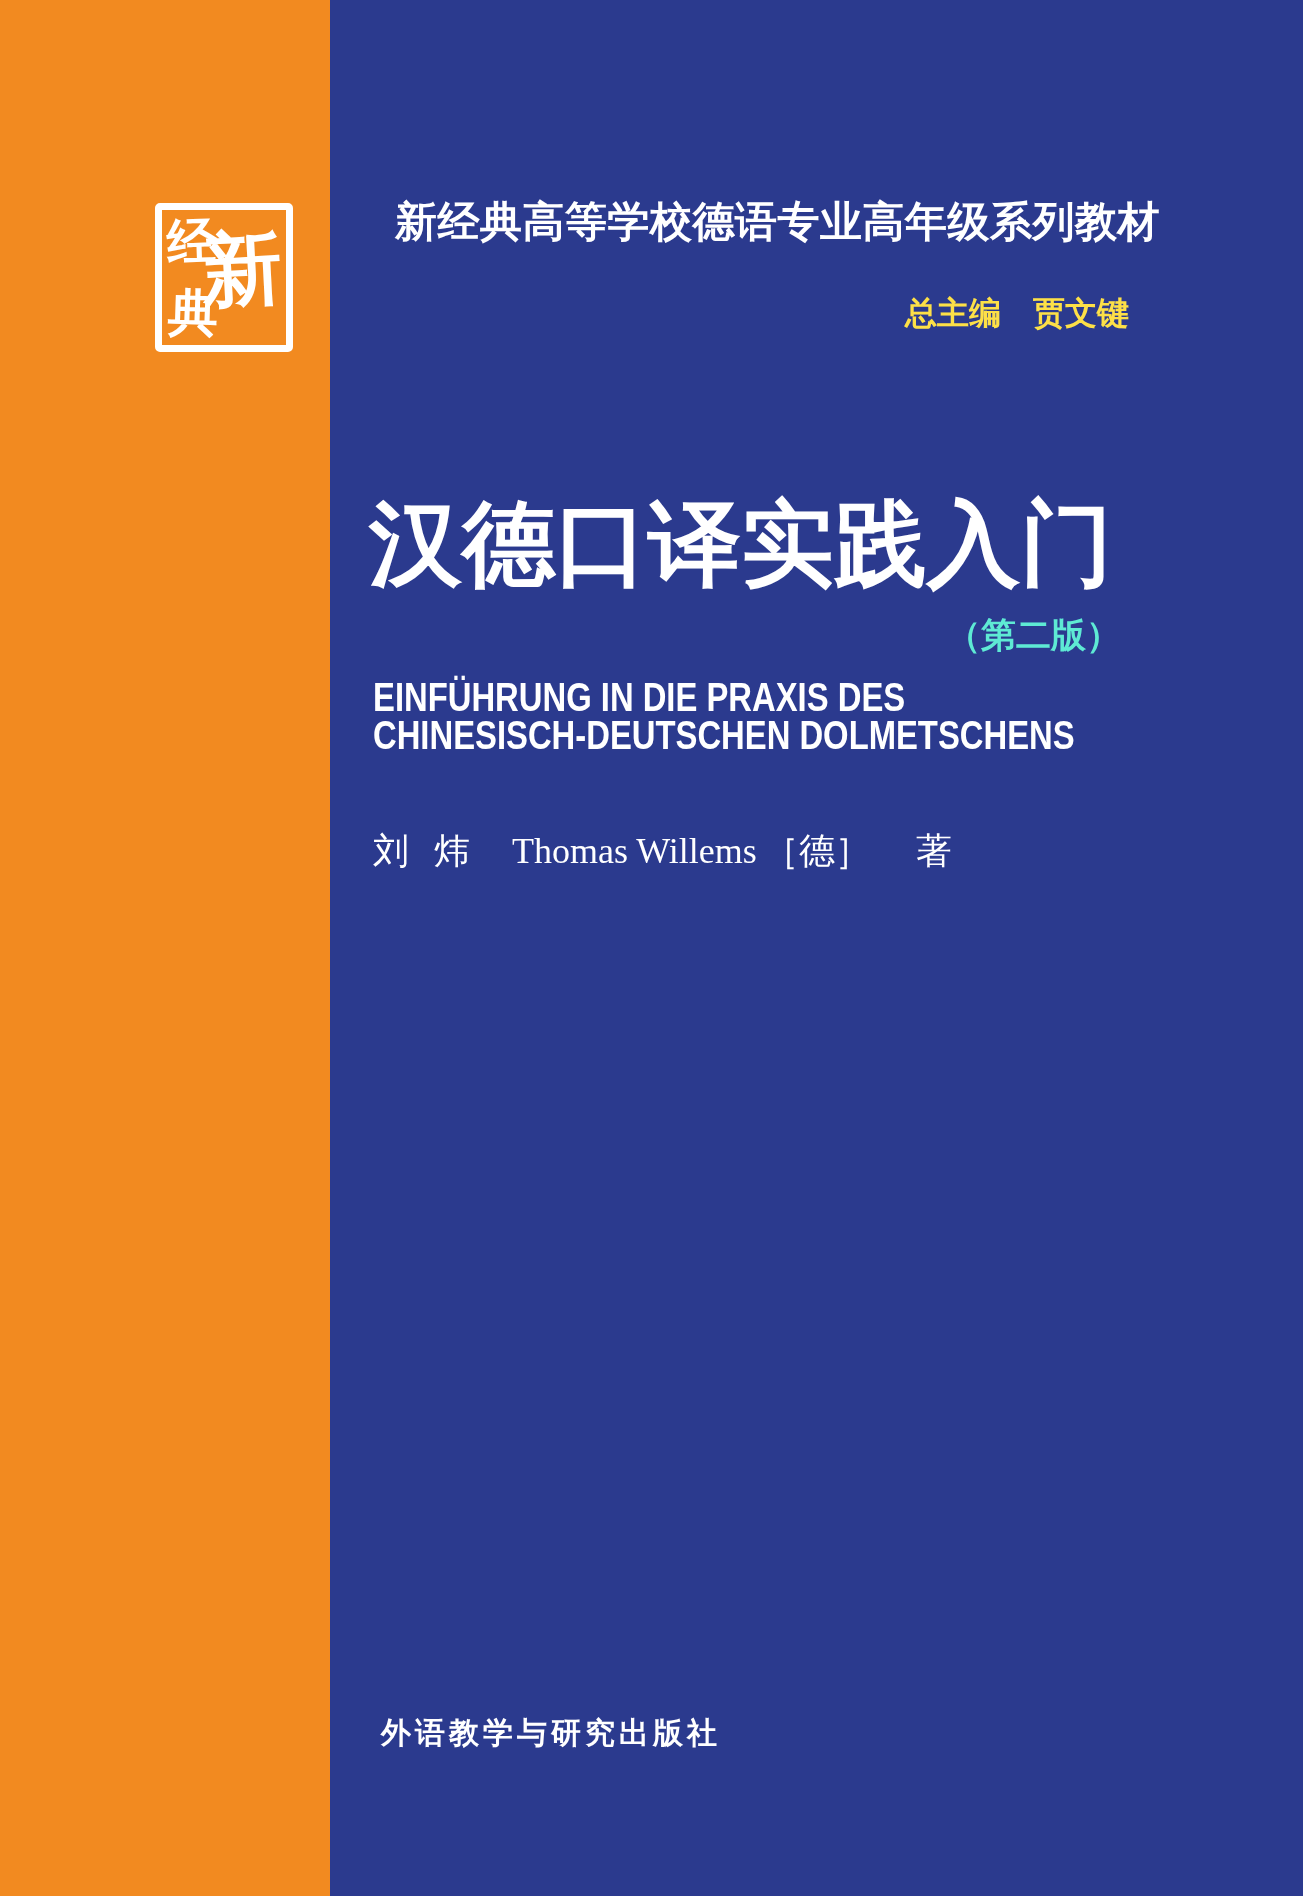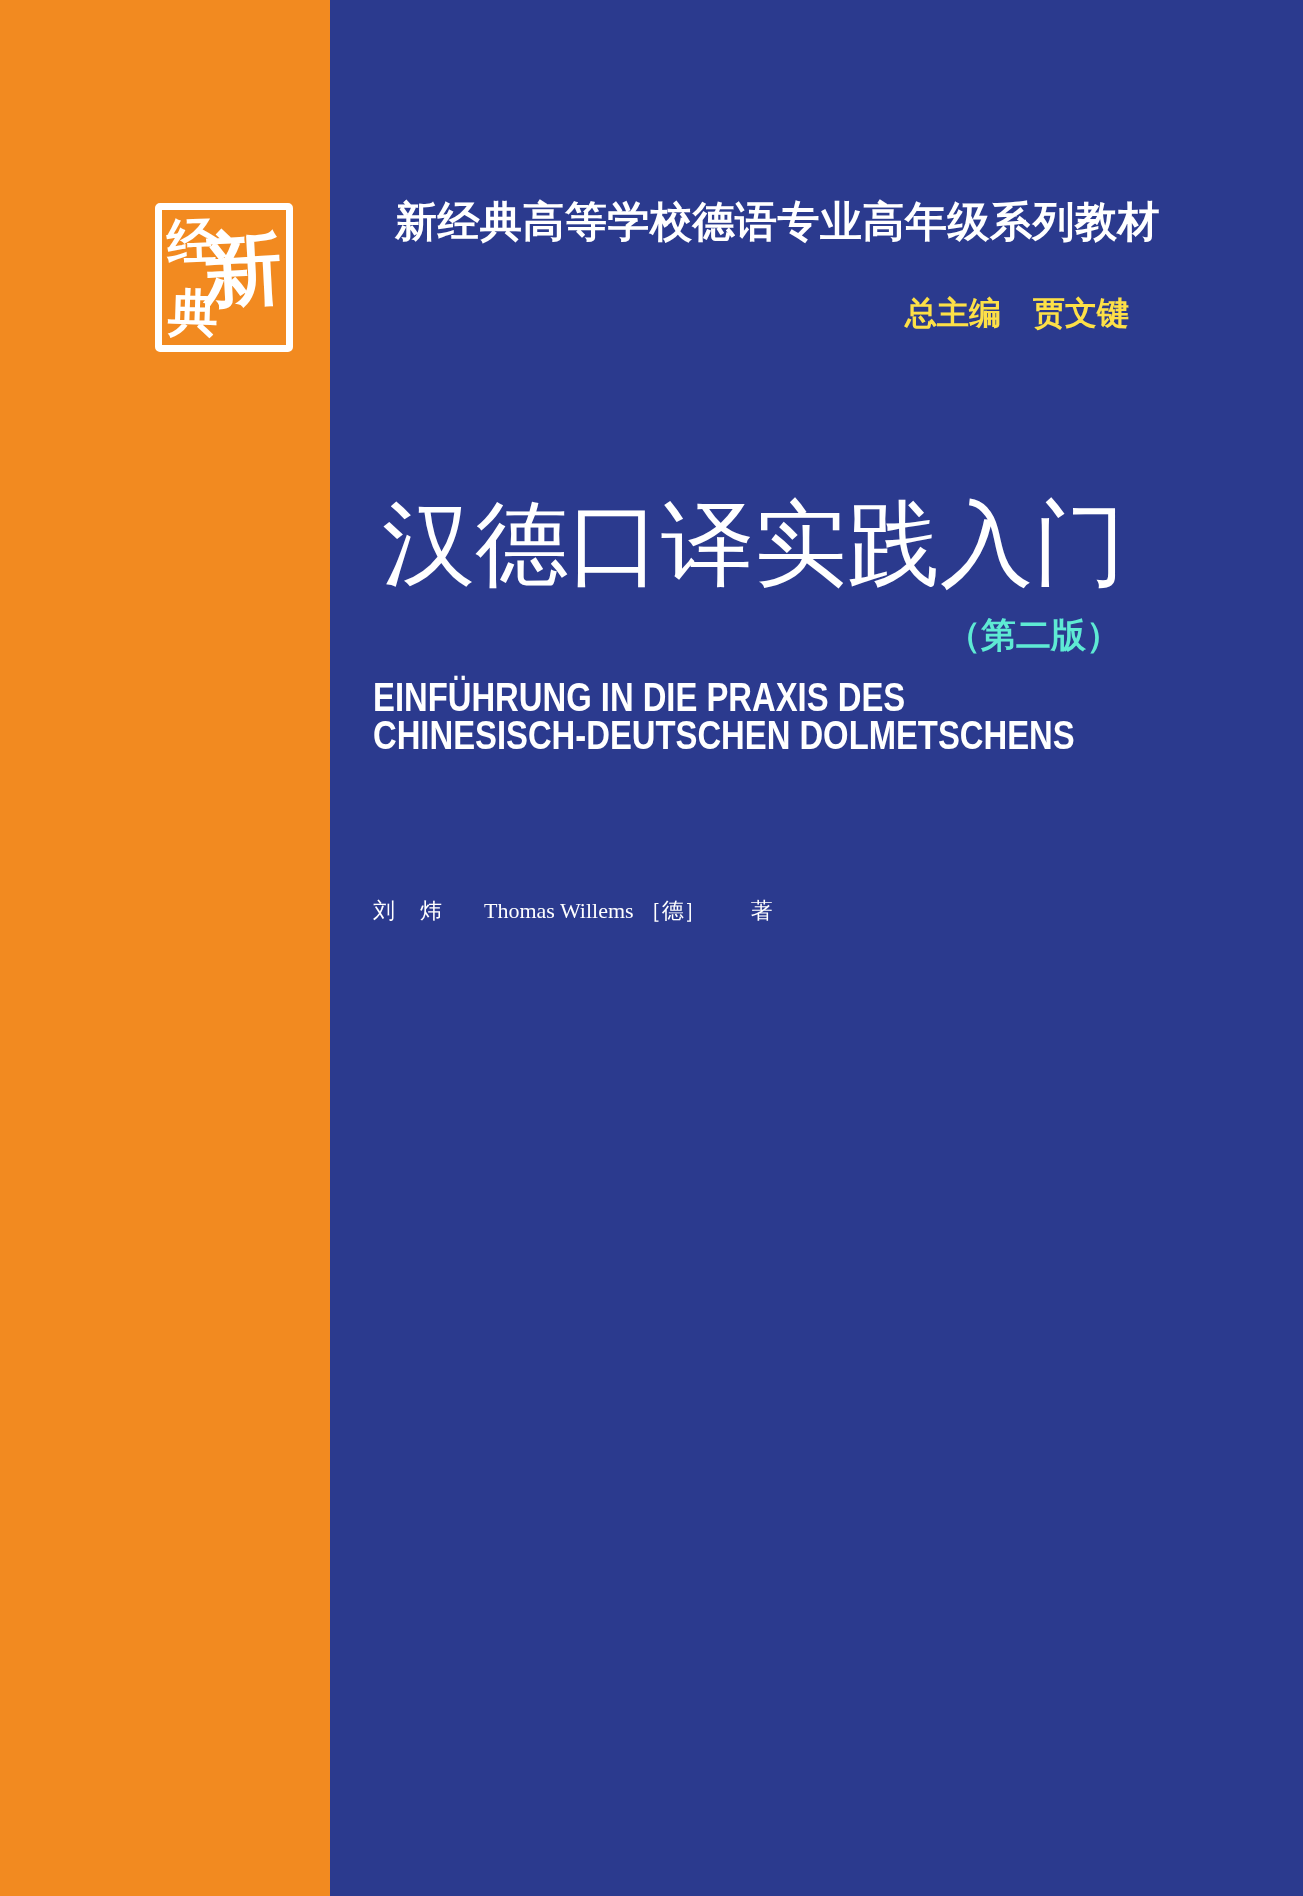--- a/index.html
+++ b/index.html
@@ -59,24 +59,23 @@
     color: #fde047;
     white-space: nowrap;
   }
   .editor-name { margin-left: 32px; }
 
   .main-title {
     position: absolute;
     left: 369px; top: 494px;
     font-size: 93px;
     line-height: 100px;
-    font-weight: normal;
+    font-weight: bold;
     color: #ffffff;
     white-space: nowrap;
-    margin-left: 13px;
   }
 
   .edition {
     position: absolute;
     left: 946px; top: 614px;
     font-size: 35px;
     line-height: 42px;
     font-weight: bold;
     color: #5eead4;
     white-space: nowrap;
@@ -89,23 +88,23 @@
     line-height: 38px;
     font-weight: bold;
     color: #ffffff;
     transform: scaleX(0.82);
     transform-origin: left top;
     white-space: nowrap;
   }
 
   .authors {
     position: absolute;
-    left: 373px; top: 891px;
+    left: 373px; top: 831px;
     font-family: "Liberation Serif", serif;
-    font-size: 22px;
+    font-size: 36px;
     line-height: 40px;
     color: #ffffff;
     white-space: nowrap;
   }
   .author-2    { margin-left: 25px; }
   .author-de   { margin-left: 42px; }
   .author-tag  { margin-left: 6px; }
   .author-role { margin-left: 45px; }
 
   .publisher {
@@ -144,14 +143,15 @@
 
   <div class="german-title">
     <div>EINFÜHRUNG IN DIE PRAXIS DES</div>
     <div>CHINESISCH-DEUTSCHEN DOLMETSCHENS</div>
   </div>
 
   <div class="authors">
     <span>刘</span><span class="author-2">炜</span><span class="author-de">Thomas Willems</span><span class="author-tag">［德］</span><span class="author-role">著</span>
   </div>
 
+  <div class="publisher">外语教学与研究出版社</div>
 
 </div>
 
 </body></html>

